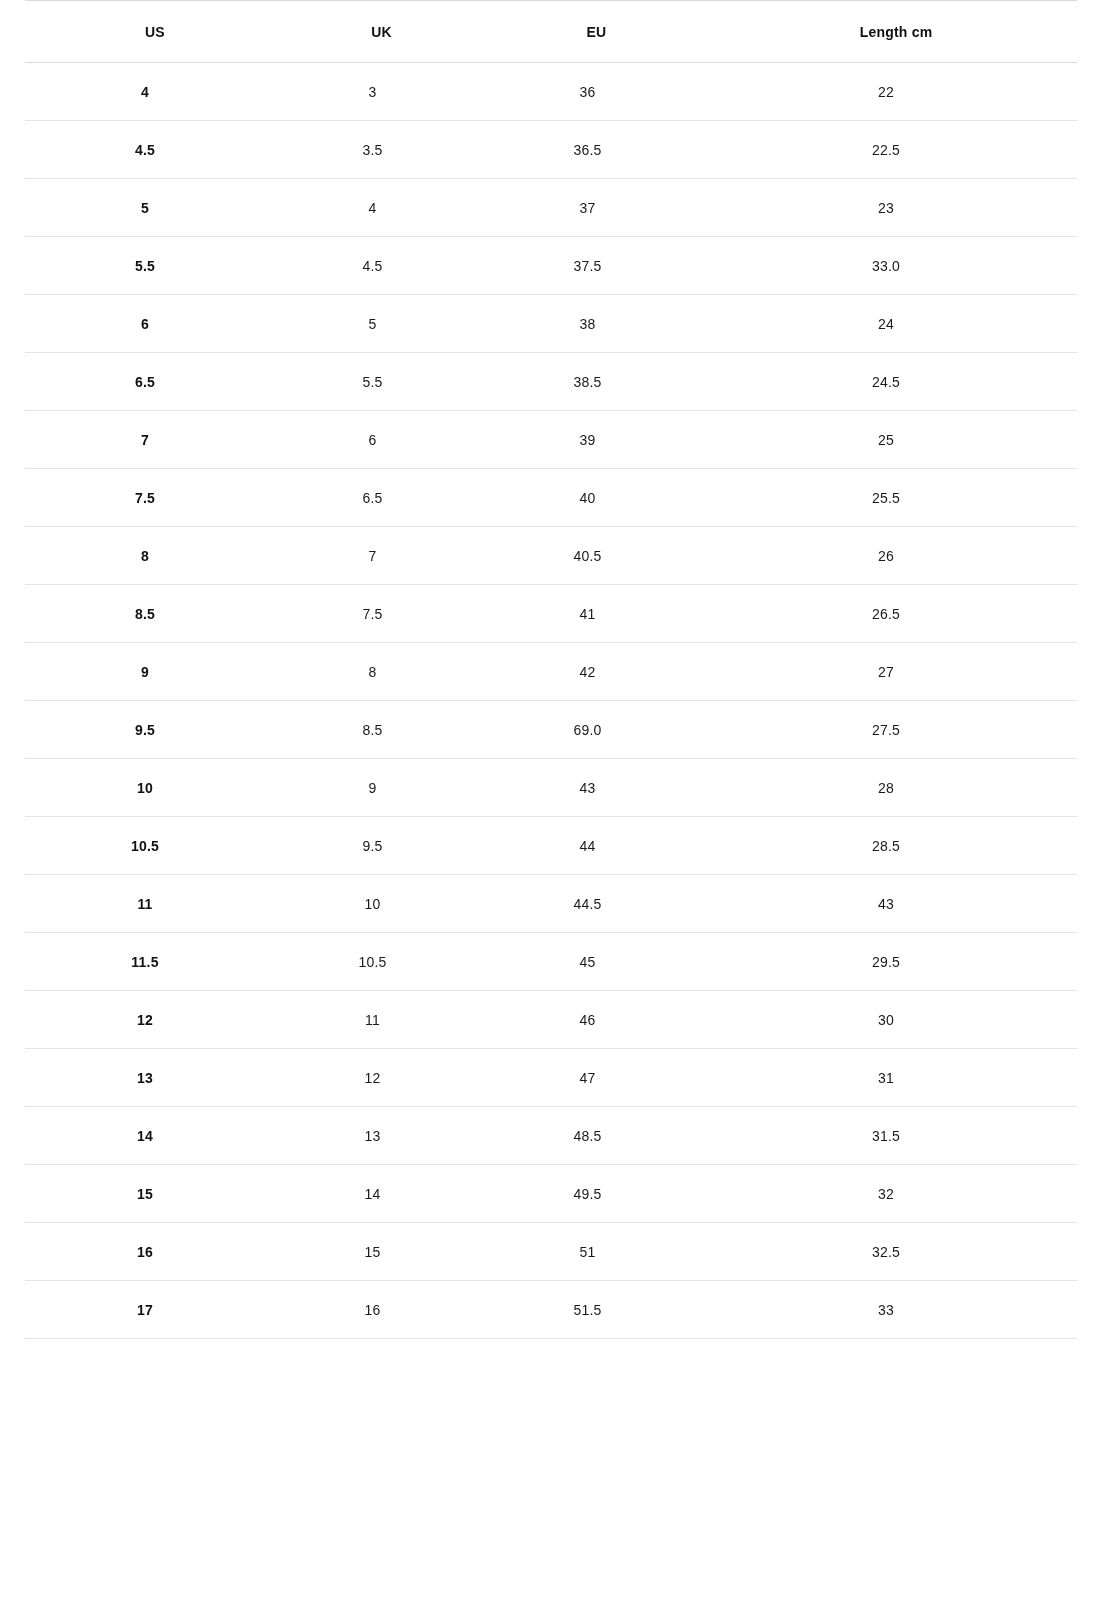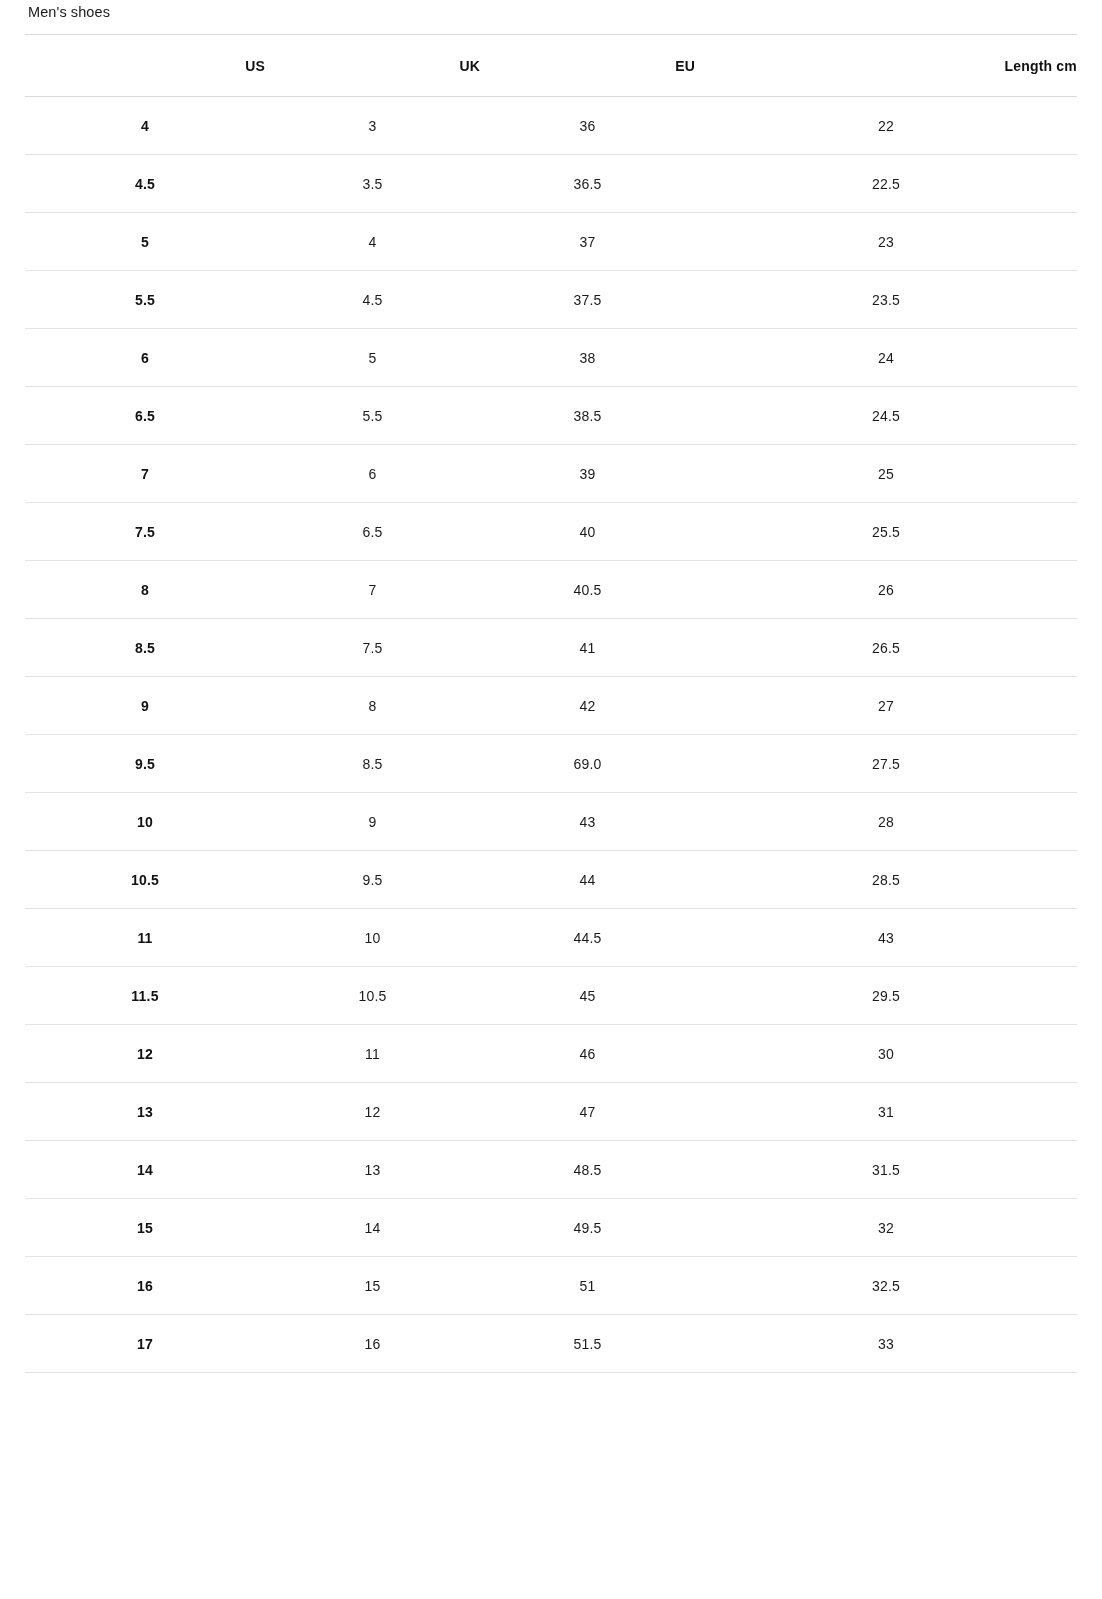--- a/index.html
+++ b/index.html
@@ -27,21 +27,21 @@
   }
   table.size-table {
     width: 1052px;
     border-collapse: collapse;
     table-layout: fixed;
   }
   table.size-table thead th {
     font-size: 14px;
     font-weight: bold;
     color: #111111;
-    text-align: right;
+    text-align: center;
     padding: 23px 0 22px 0;
     border-top: 1px solid #d9d9d9;
     border-bottom: 1px solid #d9d9d9;
     letter-spacing: 0.2px;
   }
   table.size-table thead th.c0 { padding-left: 20px; }
   table.size-table thead th.c1 { padding-left: 18px; }
   table.size-table thead th.c2 { padding-left: 18px; }
   table.size-table thead th.c3 { padding-left: 20px; margin-top: 19px; }
   table.size-table tbody td {
@@ -59,21 +59,20 @@
   table.size-table col.c0 { width: 240px; }
   table.size-table col.c1 { width: 215px; }
   table.size-table col.c2 { width: 215px; }
   table.size-table col.c3 { width: 382px; }
 </style>
 </head>
 <body>
 
 <div class="page">
 
-  <div class="caption">Men's shoes</div>
 
   <table class="size-table">
     <colgroup>
       <col class="c0">
         <col class="c1">
         <col class="c2">
         <col class="c3">
     </colgroup>
     <thead>
       <tr>
@@ -99,21 +98,21 @@
         <tr>
           <td class="us">5</td>
           <td>4</td>
           <td>37</td>
           <td>23</td>
         </tr>
         <tr>
           <td class="us">5.5</td>
           <td>4.5</td>
           <td>37.5</td>
-          <td>23.5</td>
+          <td>33.0</td>
         </tr>
         <tr>
           <td class="us">6</td>
           <td>5</td>
           <td>38</td>
           <td>24</td>
         </tr>
         <tr>
           <td class="us">6.5</td>
           <td>5.5</td>

